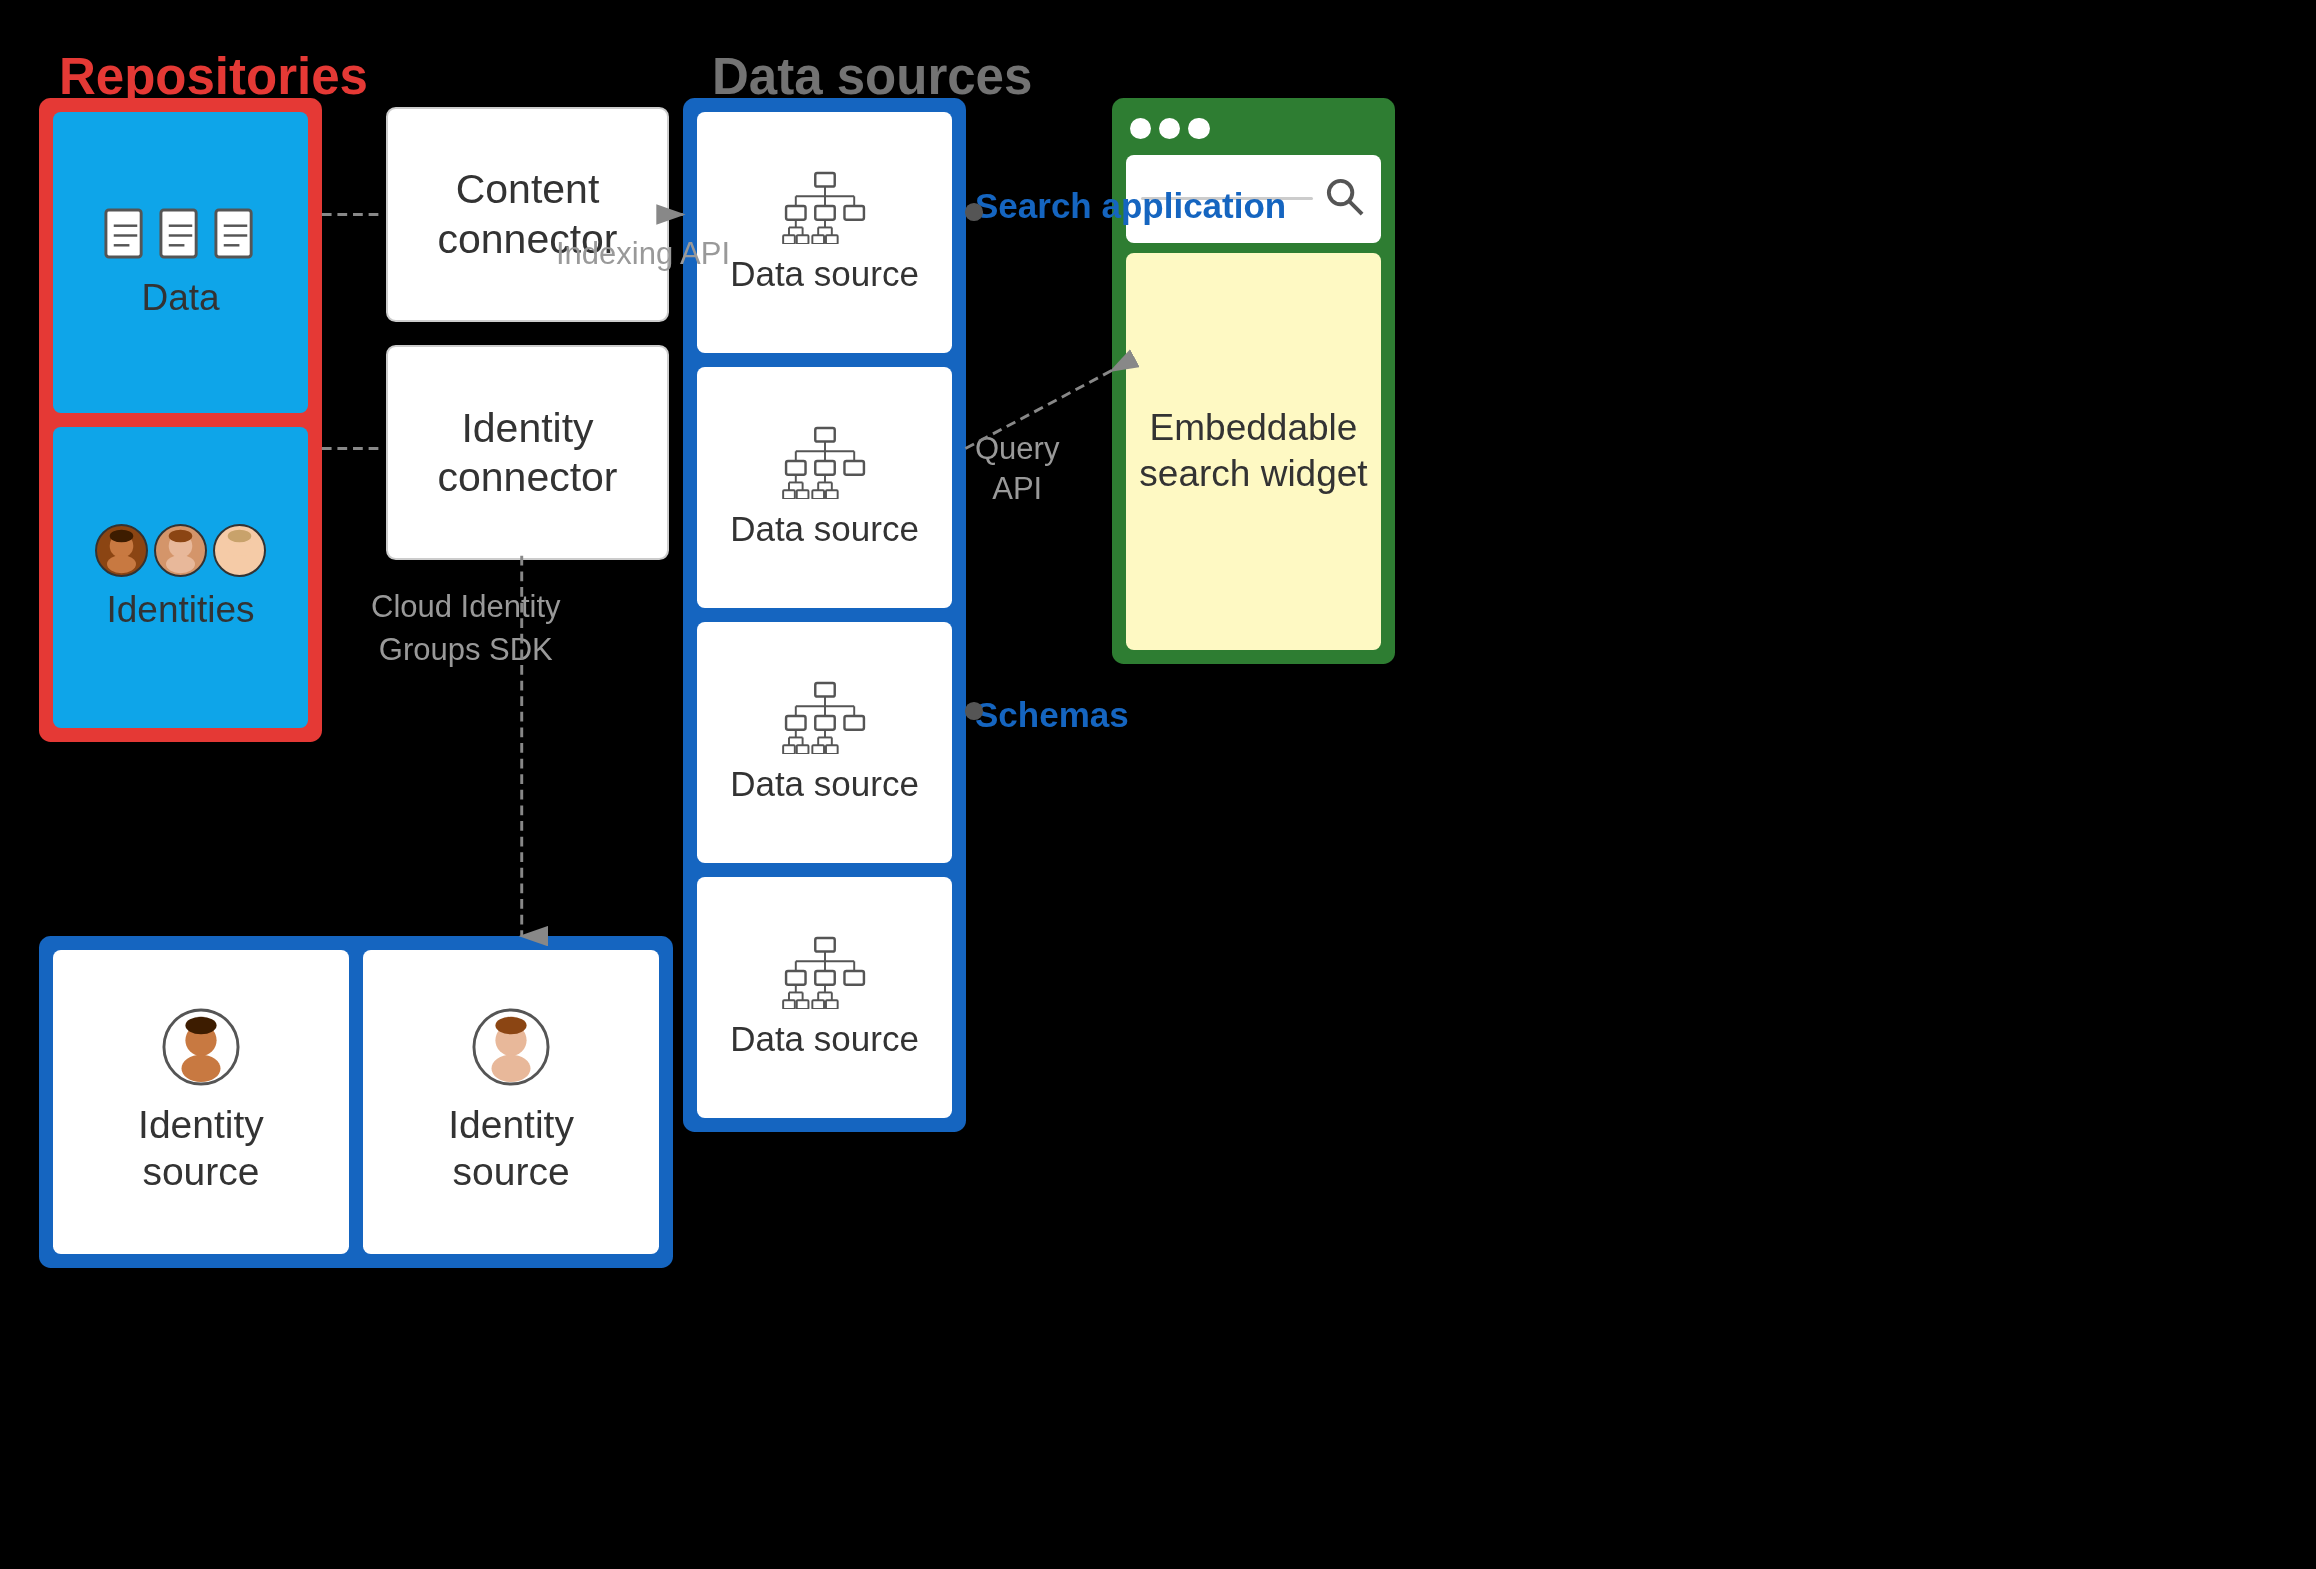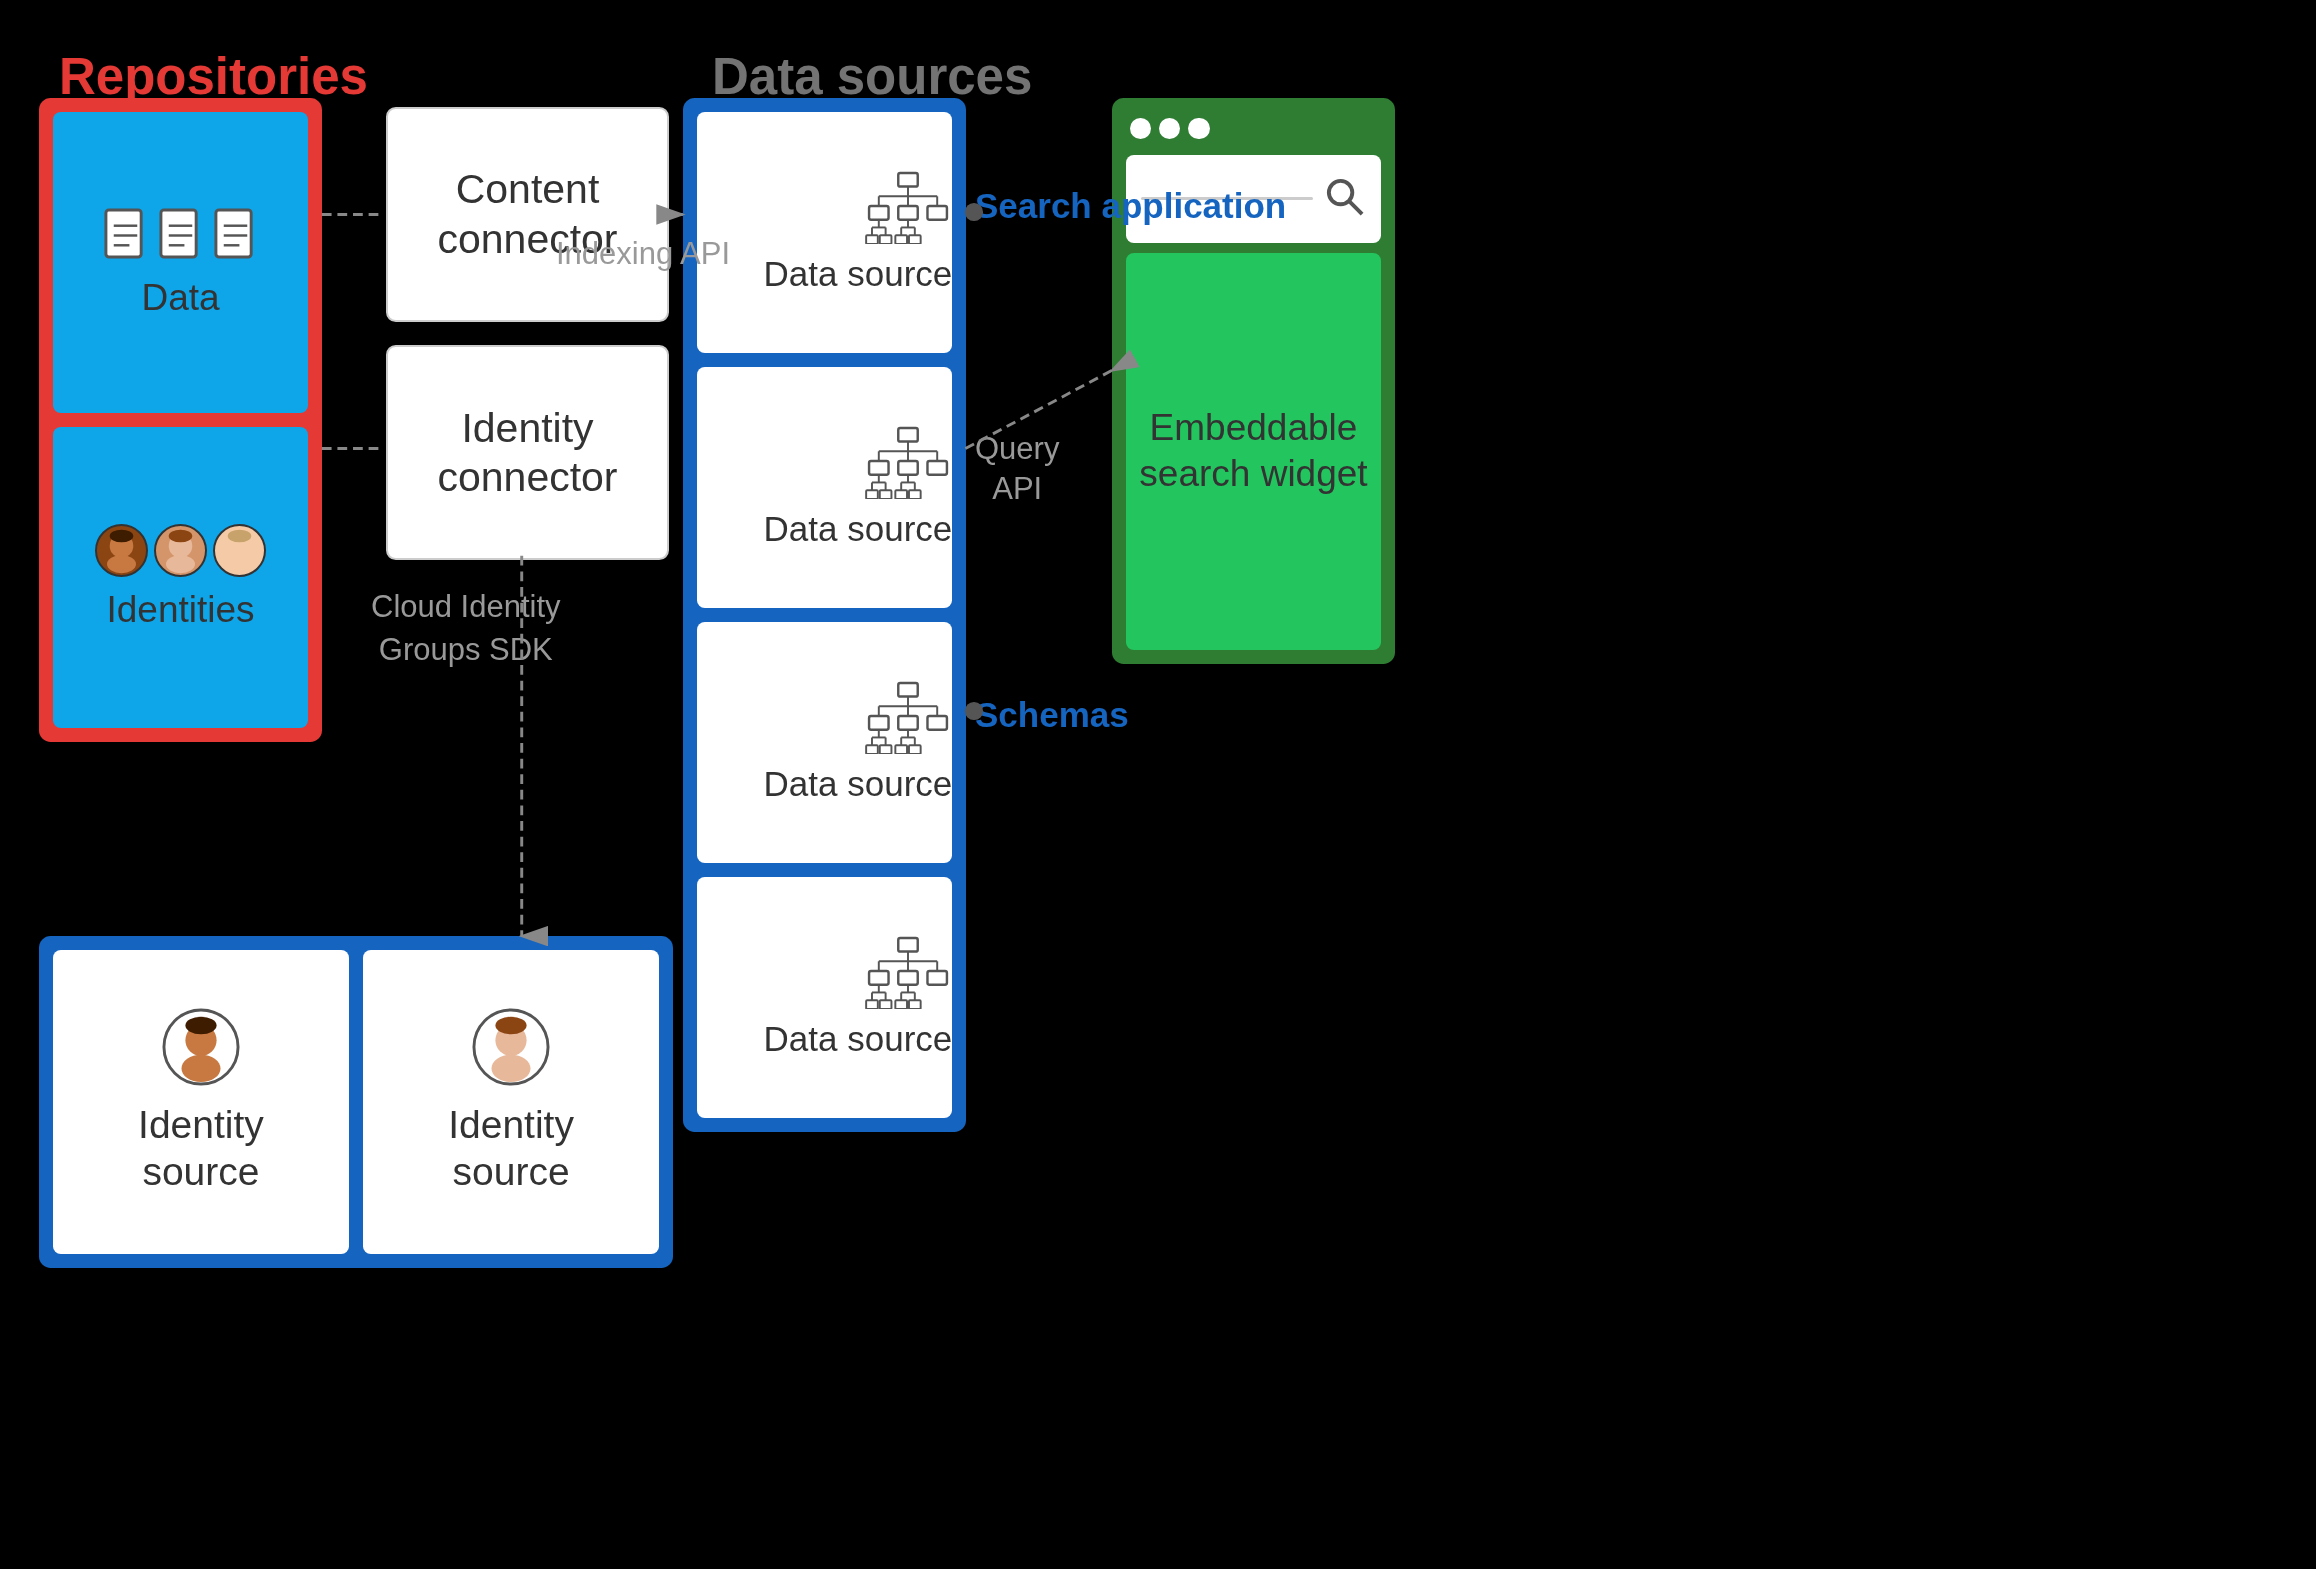--- a/index.html
+++ b/index.html
@@ -129,21 +129,21 @@
       display: flex;
       flex-direction: column;
       gap: 13.7px;
     }
     .datasource-inner {
       background: white;
       border-radius: 7.8px;
       flex: 1;
       display: flex;
       flex-direction: column;
-      align-items: flex-end;
+      align-items: center;
       justify-content: center;
       gap: 9.8px;
     }
     .datasource-label {
       font-size: 35px;
       font-weight: 500;
       color: #333;
     }
 
     
@@ -185,21 +185,21 @@
       padding: 0 15.6px;
       gap: 9.8px;
     }
     .search-bar-line {
       flex: 1;
       height: 2.9px;
       background: #ccc;
       border-radius: 2px;
     }
     .widget-box {
-      background: #22c55e;
+      background: #fef9c3;
       border-radius: 7.8px;
       flex: 1;
       display: flex;
       align-items: center;
       justify-content: center;
       text-align: center;
     }
     .widget-label {
       font-size: 37px;
       font-weight: 500;

